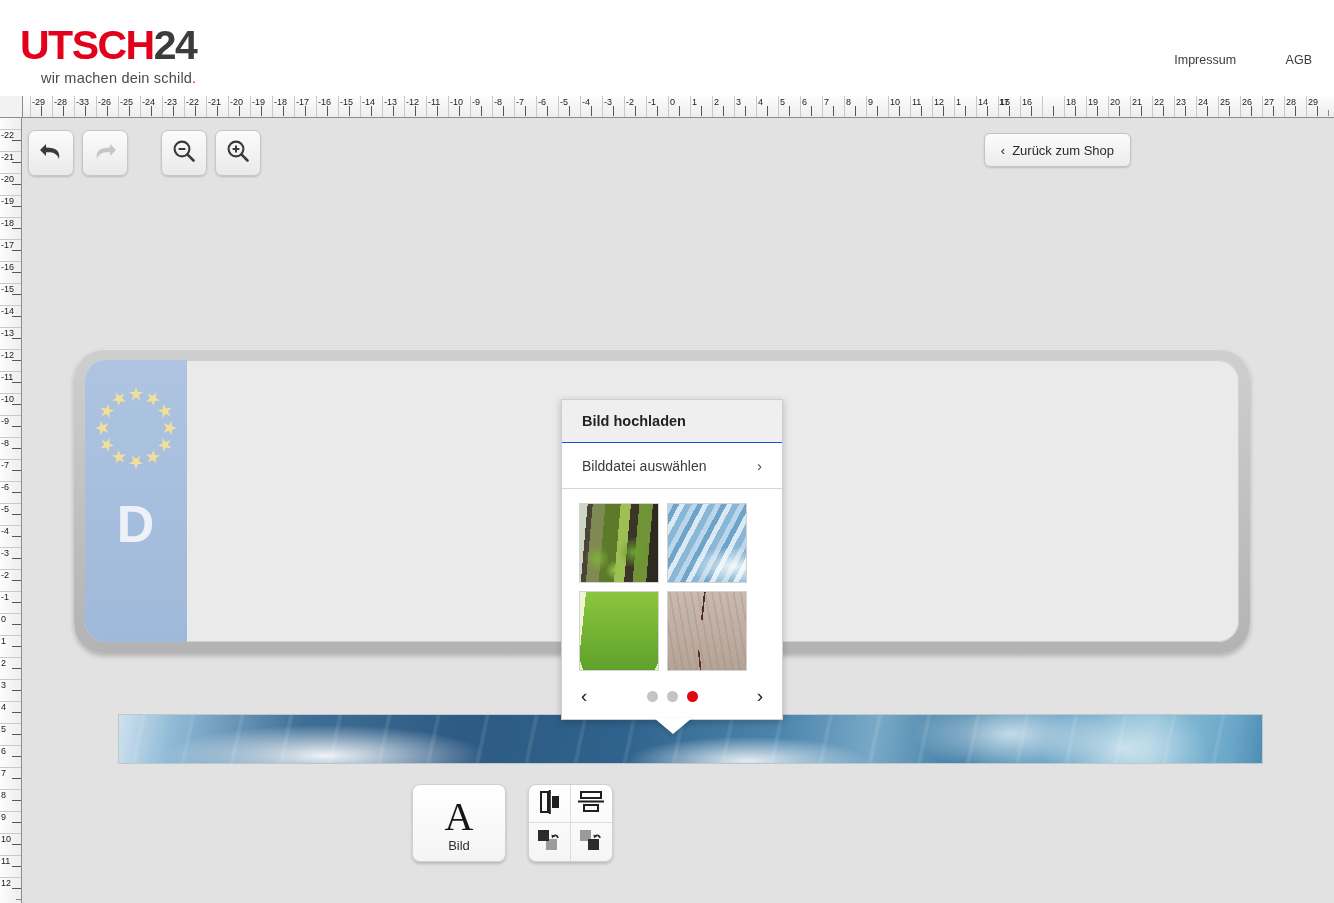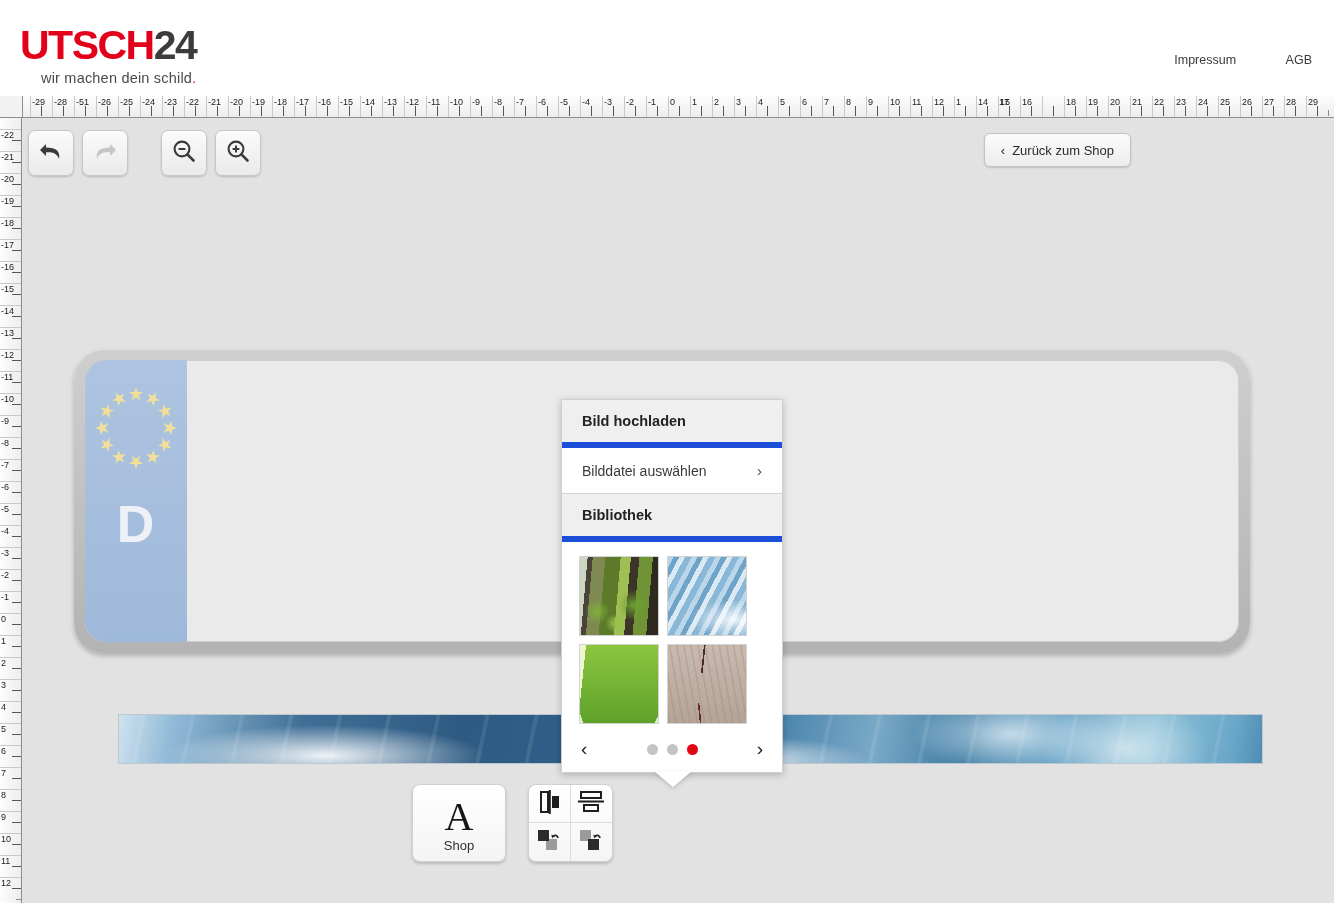--- a/index.html
+++ b/index.html
@@ -169,21 +169,21 @@
   }
 
   
   #popup {
     position:absolute; left:538px; top:280px; width:222px;
     background:#fff; border:1px solid #cfcfcf;
     box-shadow:0 2px 7px rgba(0,0,0,.22);
     z-index:20;
   }
   .pop-head {
-    background:#efefef; border-bottom:6px solid #1d4ed8;
+    background:#efefef; border-bottom:1px solid #1d4ed8;
     padding:13px 20px; font-size:14.5px; font-weight:bold; color:#232323;
   }
   .pop-row {
     background:#fff; border-bottom:1px solid #d6d6d6;
     padding:14px 20px; font-size:14px; color:#3a3a3a;
     display:flex; align-items:center; justify-content:space-between; cursor:pointer;
   }
   .pop-row .chev { font-size:15px; color:#4a4a4a; }
   #thumb-grid {
     padding:14px 17px 6px 17px;
@@ -298,21 +298,21 @@
     <div class="sep" style="left: 30px;"></div>
     <div class="tick minor" style="left: 52px;"></div>
     <div class="lbl" style="left: 32px;">-29</div>
     <div class="tick major" style="left: 63px;"></div>
     <div class="sep" style="left: 52px;"></div>
     <div class="tick minor" style="left: 74px;"></div>
     <div class="lbl" style="left: 54px;">-28</div>
     <div class="tick major" style="left: 85px;"></div>
     <div class="sep" style="left: 74px;"></div>
     <div class="tick minor" style="left: 96px;"></div>
-    <div class="lbl" style="left: 76px;">-51</div>
+    <div class="lbl" style="left: 76px;">-33</div>
     <div class="tick major" style="left: 107px;"></div>
     <div class="sep" style="left: 96px;"></div>
     <div class="tick minor" style="left: 118px;"></div>
     <div class="lbl" style="left: 98px;">-26</div>
     <div class="tick major" style="left: 129px;"></div>
     <div class="sep" style="left: 118px;"></div>
     <div class="tick minor" style="left: 140px;"></div>
     <div class="lbl" style="left: 120px;">-25</div>
     <div class="tick major" style="left: 151px;"></div>
     <div class="sep" style="left: 140px;"></div>
@@ -744,21 +744,20 @@
         <div class="swirl"></div>
       </div>
   </div>
 
   <div id="popup">
     <div class="pop-head">Bild hochladen</div>
     <div class="pop-row">
       <span>Bilddatei auswählen</span>
       <span class="chev">›</span>
     </div>
-    <div class="pop-head">Bibliothek</div>
     <div id="thumb-grid">
       <div class="thumb th-forest"></div>
       <div class="thumb th-water"></div>
       <div class="thumb th-leaf"></div>
       <div class="thumb th-crack"></div>
     </div>
     <div id="pager">
       <span class="arrow">‹</span>
       <span class="dots">
         <span class="dot"></span>
@@ -771,21 +770,21 @@
   </div>
 
   <div id="bottom-bar">
 
     <div class="mode">
       <span class="glyph">
         <svg width="40" height="38" viewBox="0 0 40 38">
             <text x="20" y="33" font-family="Liberation Serif, serif" font-size="40" text-anchor="middle" fill="#161616">A</text>
           </svg>
       </span>
-      <span class="cap">Shop</span>
+      <span class="cap">Bild</span>
     </div>
 
 
 
     <div id="grid-tools">
       <div class="gt">
         <span>
           <svg width="32" height="28" viewBox="0 0 32 28">
             <rect x="8" y="4" width="7" height="20" fill="none" stroke="#1f1f1f" stroke-width="2"></rect>
             <rect x="19" y="8" width="7" height="12" fill="#1f1f1f"></rect>

